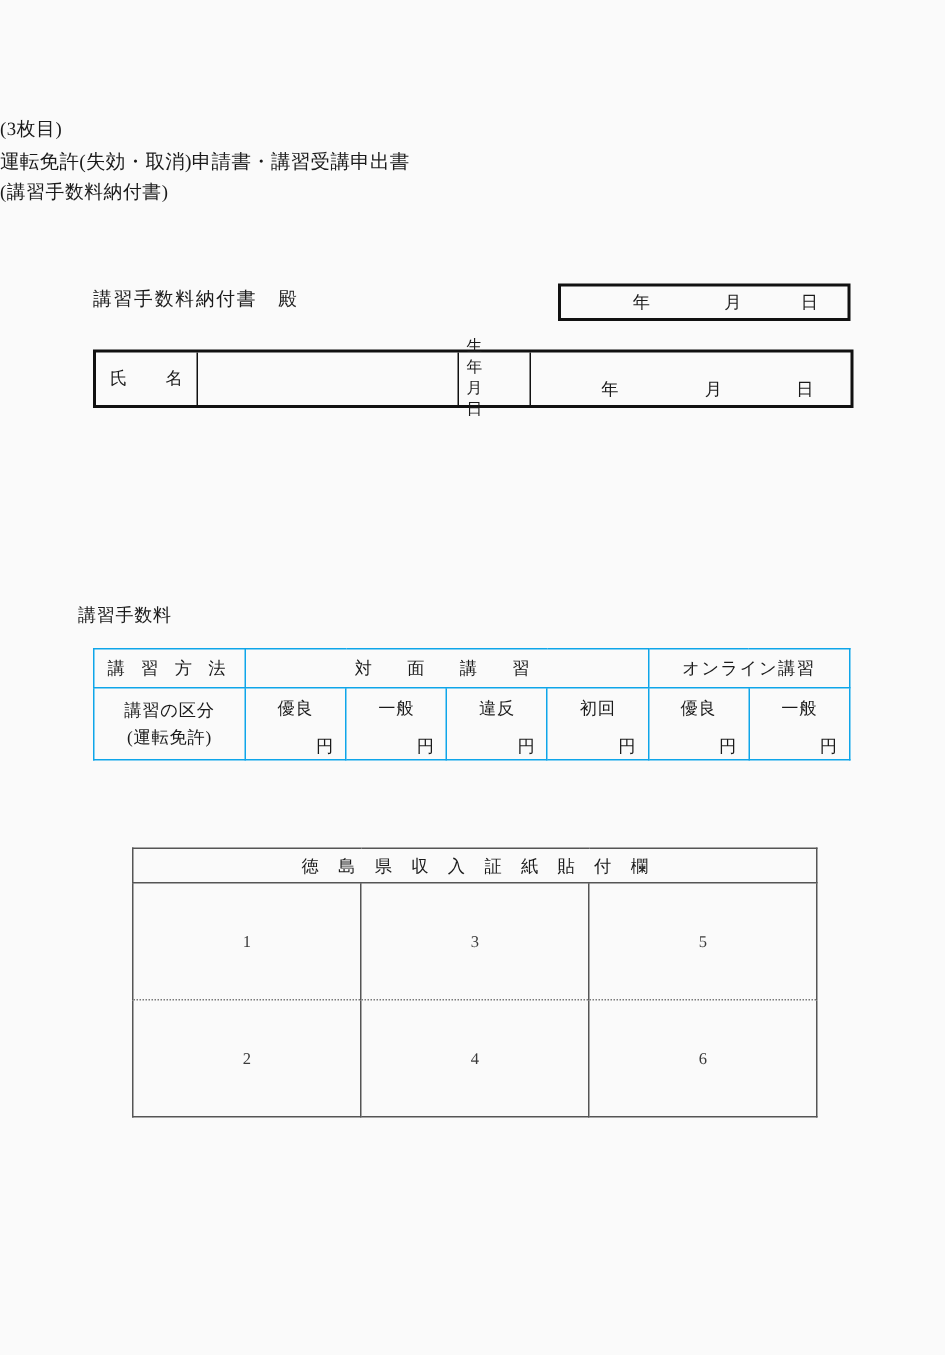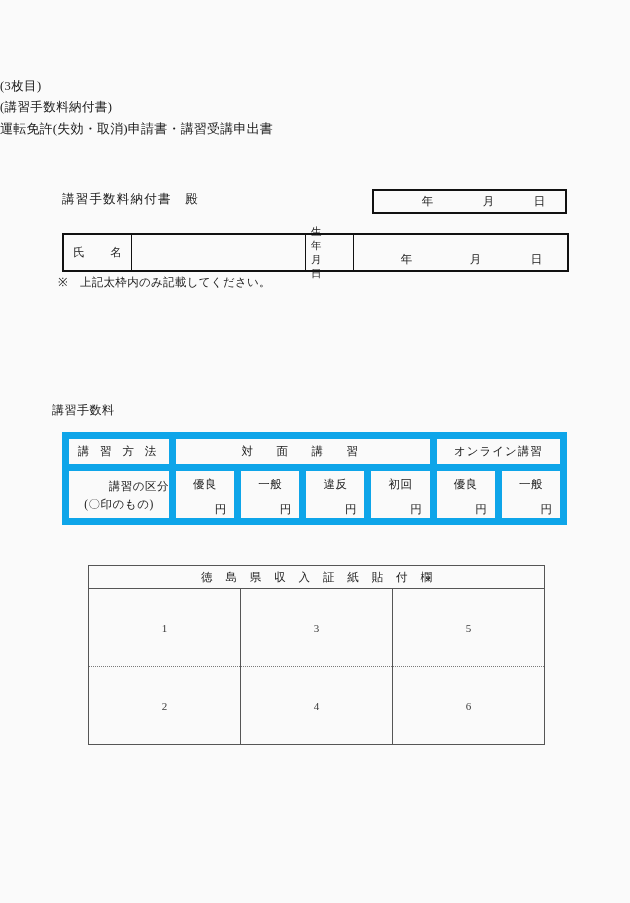--- a/index.html
+++ b/index.html
@@ -156,36 +156,36 @@
   
   .fee-table {
     position: absolute;
     left: 62px;
     top: 432px;
     width: 505px;
     border-collapse: collapse;
     table-layout: fixed;
   }
   .fee-table td {
-    border: 7px solid #0ea5e9;
+    border: 1px solid #0ea5e9;
     font-size: 11.5px;
     text-align: center;
     vertical-align: middle;
     padding: 0;
   }
   .fee-table tr.row-method td { height: 25px; }
   .fee-table tr.row-class td { height: 47px; }
   .cell-method-label { letter-spacing: 4px; padding-left: 4px; }
   .cell-inperson { letter-spacing: 6px; padding-left: 6px; }
   .cell-online { letter-spacing: 1px; }
   .cell-class-label {
     font-size: 11.5px;
     line-height: 18px;
   }
-  .cell-class-label .l1 { display: block; letter-spacing: 0.5px; text-align: right; }
+  .cell-class-label .l1 { display: block; letter-spacing: 0.5px; }
   .cell-class-label .l2 { display: block; letter-spacing: 0.5px; }
   .amount-cell {
     position: relative;
   }
   .amount-cell .cat {
     display: block;
     text-align: center;
     padding-top: 5px;
     font-size: 11.5px;
     letter-spacing: 0.5px;
@@ -232,22 +232,22 @@
     border-top: none;
   }
 </style>
 </head>
 <body>
 
 <div class="page">
 
   <div class="header-block">
     <div class="header-line">(3枚目)</div>
+    <div class="header-line title">運転免許(失効・取消)申請書・講習受講申出書</div>
     <div class="header-line">(講習手数料納付書)</div>
-    <div class="header-line title">運転免許(失効・取消)申請書・講習受講申出書</div>
   </div>
 
   <div class="addressee">講習手数料納付書　殿</div>
 
   <div class="datebox">
     <span class="dcell y">年</span>
     <span class="dcell m">月</span>
     <span class="dcell d">日</span>
   </div>
 
@@ -258,37 +258,34 @@
       <span>生　年</span>
       <span>月　日</span>
     </div>
     <div class="nt-date">
       <span class="dcell y">年</span>
       <span class="dcell m">月</span>
       <span class="dcell d">日</span>
     </div>
   </div>
 
-  <div class="note">
-    <span class="mark">※</span><span>上記太枠内のみ記載してください。</span>
-  </div>
 
   <div class="fee-heading">講習手数料</div>
 
   <table class="fee-table">
     <tbody>
       <tr class="row-method">
         <td style="width:100px;" class="cell-method-label">講 習 方 法</td>
         <td colspan="4" class="cell-inperson">対　面　講　習</td>
         <td colspan="2" class="cell-online">オンライン講習</td>
       </tr>
       <tr class="row-class">
         <td class="cell-class-label">
           <span class="l1">講習の区分</span>
-          <span class="l2">(〇印のもの)</span>
+          <span class="l2">(運転免許)</span>
         </td>
         <td class="amount-cell" style="width:67px;">
           <span class="cat">優良</span>
           <span class="yen">円</span>
         </td>
         <td class="amount-cell" style="width:67px;">
           <span class="cat">一般</span>
           <span class="yen">円</span>
         </td>
         <td class="amount-cell" style="width:67px;">

